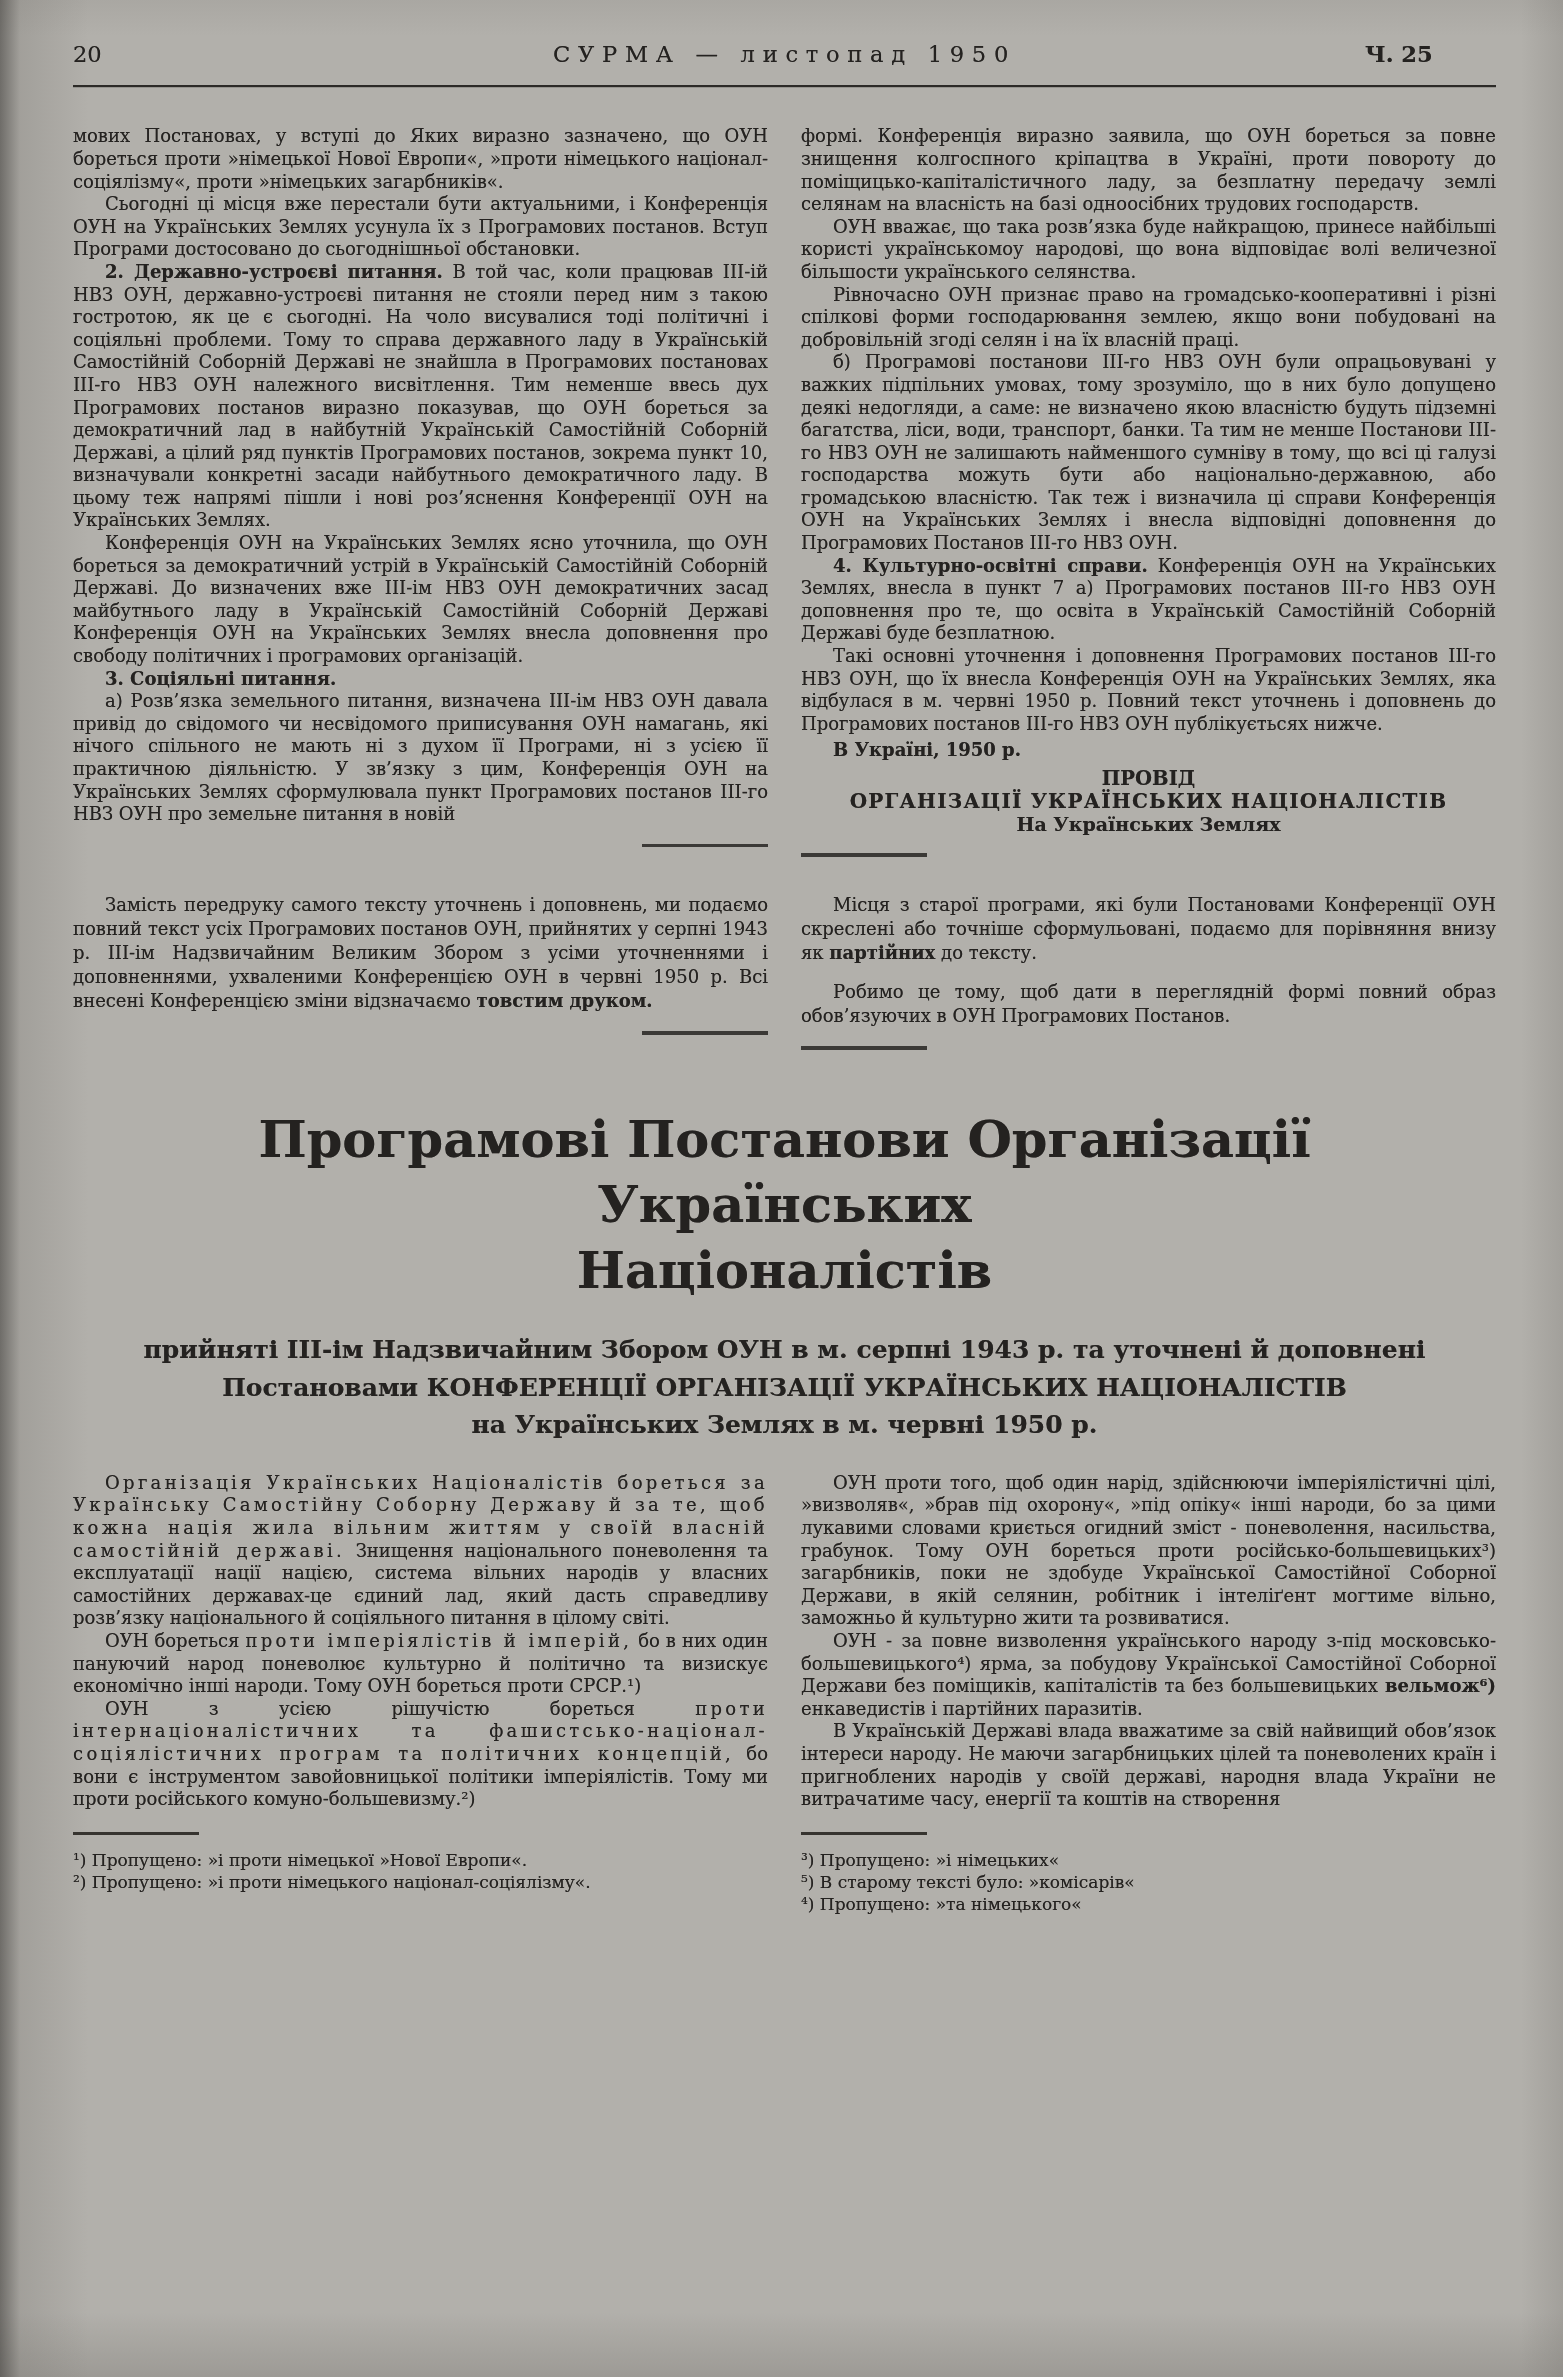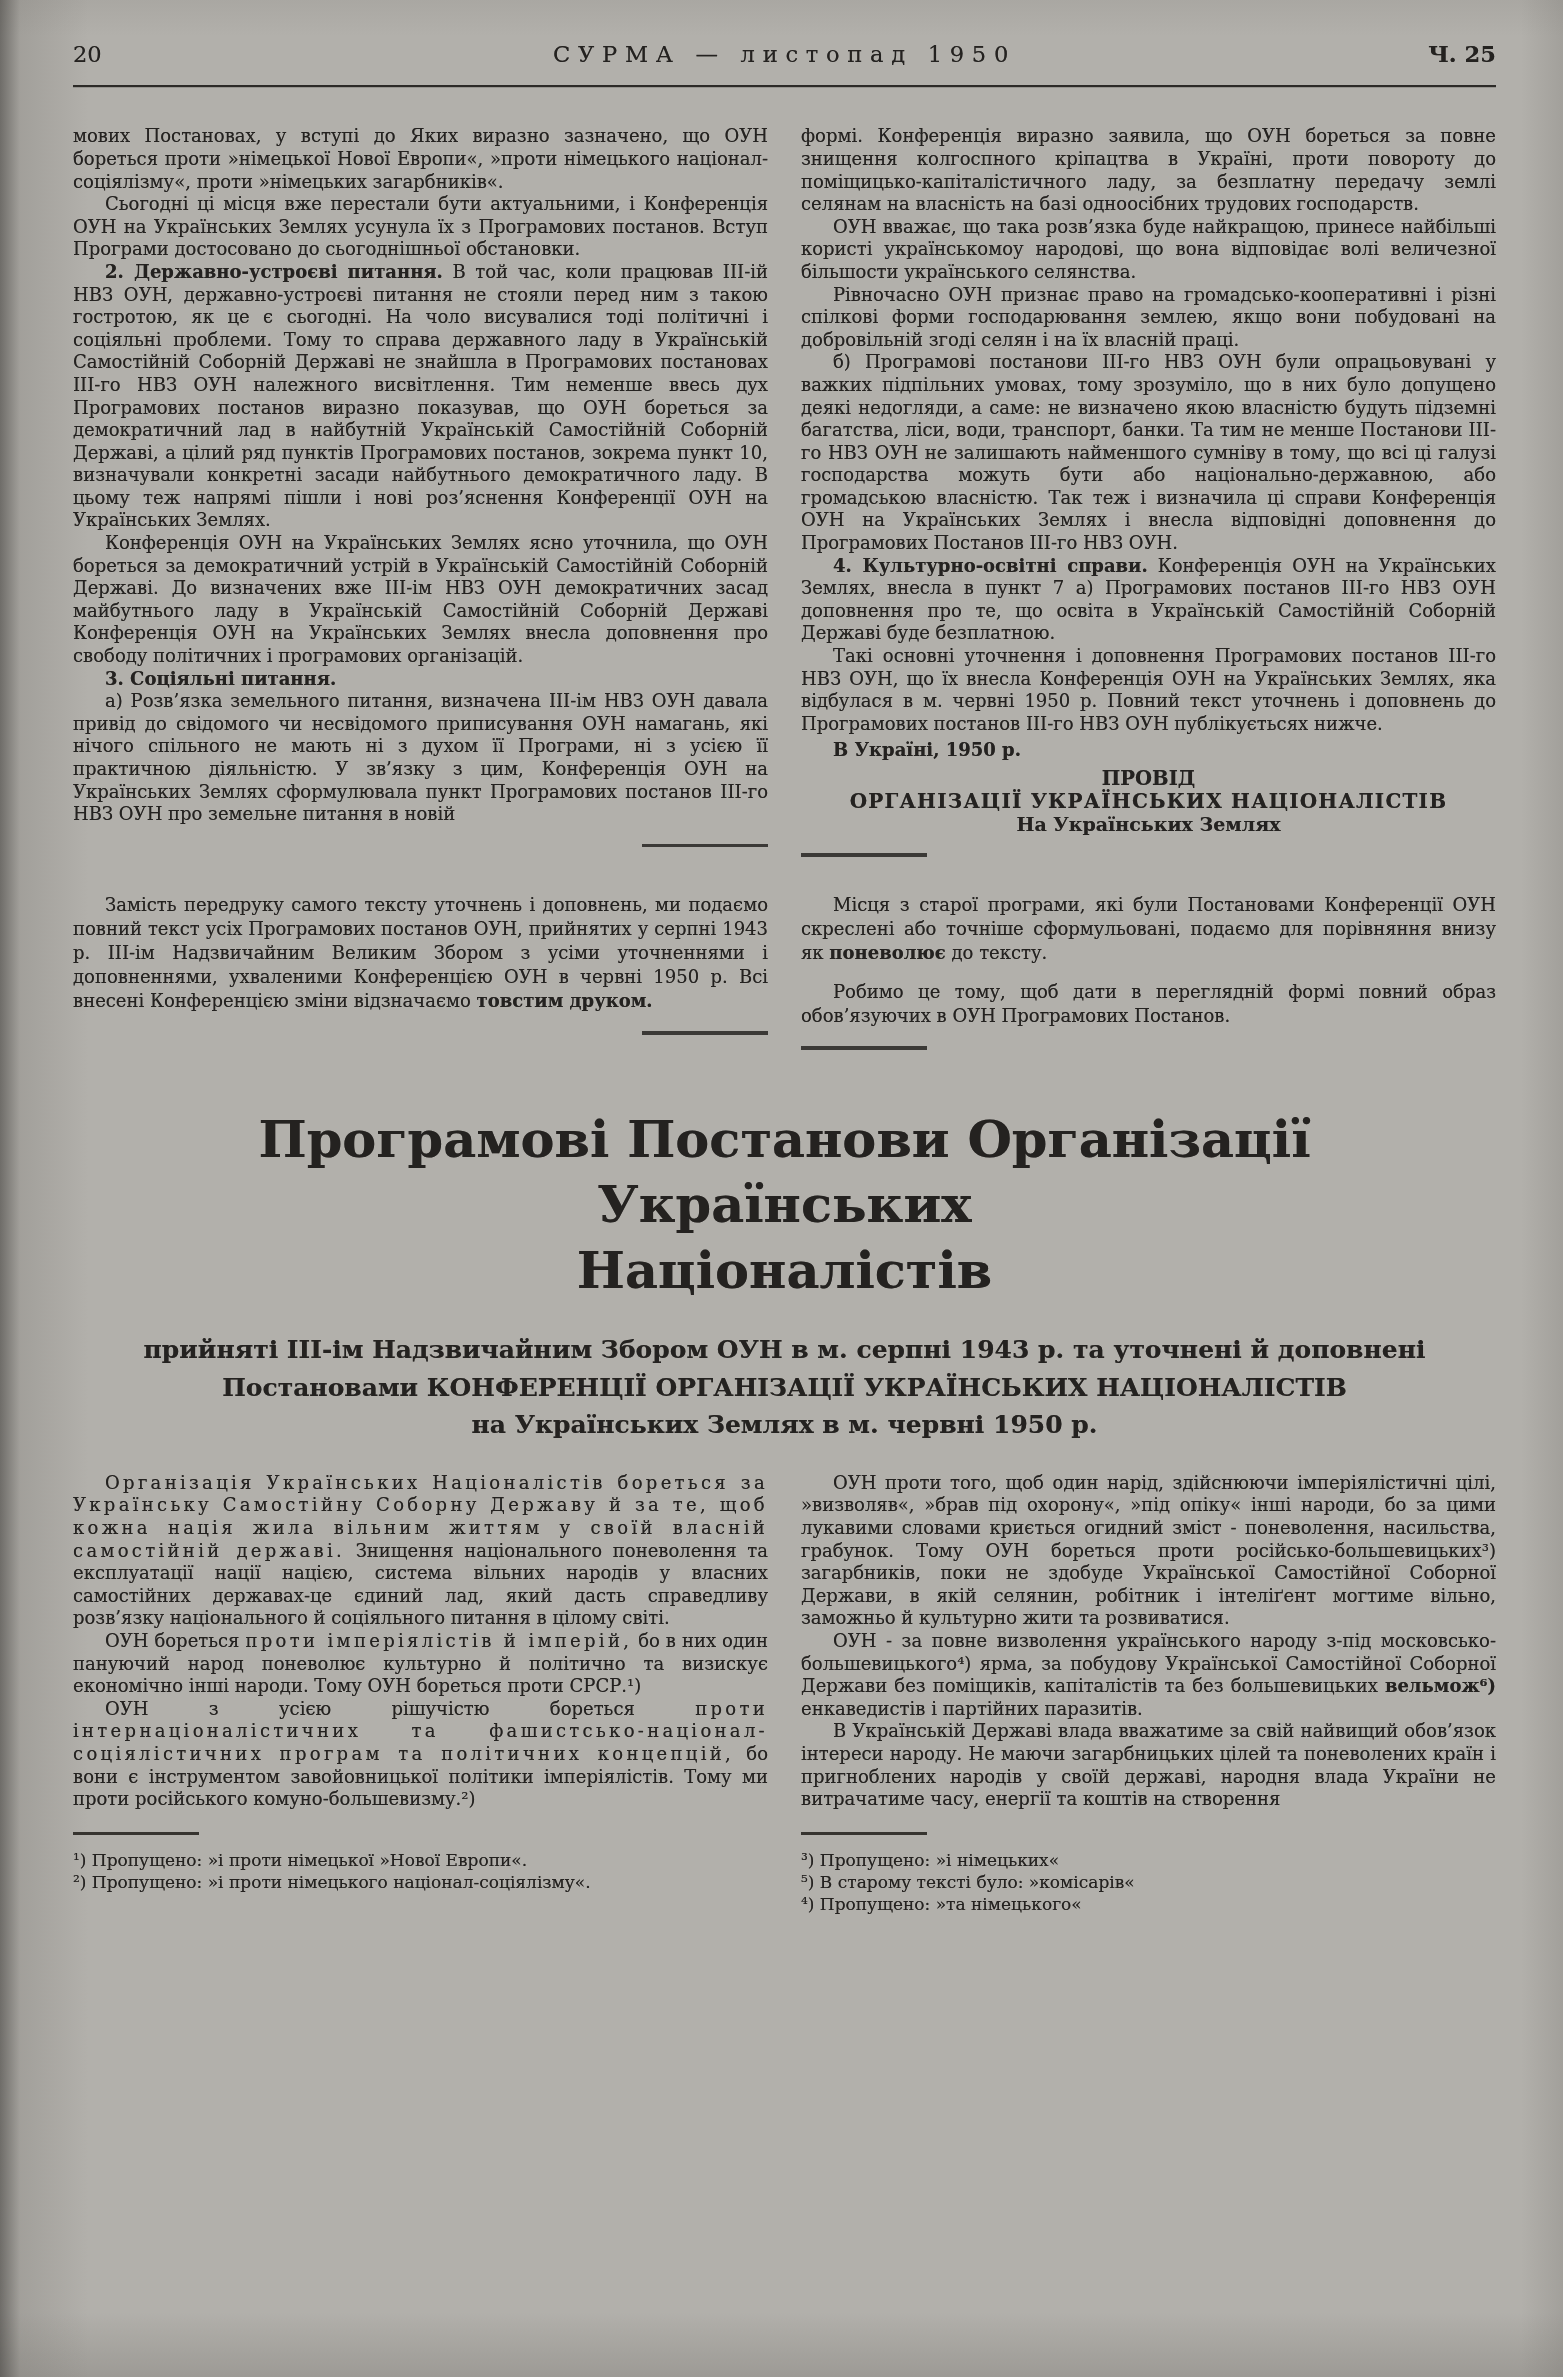--- a/index.html
+++ b/index.html
@@ -12,21 +12,21 @@
       linear-gradient(270deg, rgba(105,102,97,.22) 0px, rgba(178,176,171,0) 42px),
       linear-gradient(0deg, rgba(92,89,84,.25) 0px, rgba(178,176,171,0) 65px),
       linear-gradient(180deg, rgba(130,127,122,.18) 0px, rgba(178,176,171,0) 36px),
       #b2b0ab;
   }
   .page{padding:41px 67px 0 73px;}
   
   .header{display:flex;align-items:baseline;font-size:22.6px;}
   .page-num{width:131px;text-align:left;}
   .masthead{flex:1;text-align:center;letter-spacing:7.7px;}
-  .issue{width:131px;text-align:right;font-weight:bold;}
+  .issue{width:131px;text-align:left;font-weight:bold;}
   .header-rule{height:2.4px;background:#2c2a27;margin-top:18px;box-shadow:0 0.6px 0 rgba(44,42,39,.35);}
   
   .cols{display:flex;gap:33px;}
   .col{flex:1;font-size:18px;line-height:22.6px;text-align:justify;}
   p{margin:0;}
   .indent{text-indent:32px;}
   .bold{font-weight:bold;}
   .sp{letter-spacing:3.3px;}
   .ink{text-shadow:0 0 0.6px rgba(32,30,27,.55);}
   .top-section{margin-top:38px;}
@@ -88,21 +88,21 @@
       <div class="enddash"></div>
     </div>
   </div>
 
   <div class="cols middle">
     <div class="col">
       <p class="indent"><span>Замість передруку самого тексту уточнень і доповнень, ми подаємо повний текст усіх Програмових постанов ОУН, прийнятих у серпні 1943 р. ІІІ-ім Надзвичайним Великим Збором з усіми уточненнями і доповненнями, ухваленими Конференцією ОУН в червні 1950 р. Всі внесені Конференцією зміни відзначаємо </span><span class="bold">товстим друком.</span></p>
       <div class="enddash right"></div>
     </div>
     <div class="col">
-      <p class="indent"><span>Місця з старої програми, які були Постановами Конференції ОУН скреслені або точніше сформульовані, подаємо для порівняння внизу як </span><span class="bold">поневолює</span><span> до тексту.</span></p>
+      <p class="indent"><span>Місця з старої програми, які були Постановами Конференції ОУН скреслені або точніше сформульовані, подаємо для порівняння внизу як </span><span class="bold">партійних</span><span> до тексту.</span></p>
       <div class="gap1"></div>
       <p class="indent">Робимо це тому, щоб дати в переглядній формі повний образ обов’язуючих в ОУН Програмових Постанов.</p>
       <div class="enddash"></div>
     </div>
   </div>
 
   <div class="title-block">
     <div class="doc-title">
       <div>Програмові Постанови Організації Українських</div>
       <div>Націоналістів</div>

